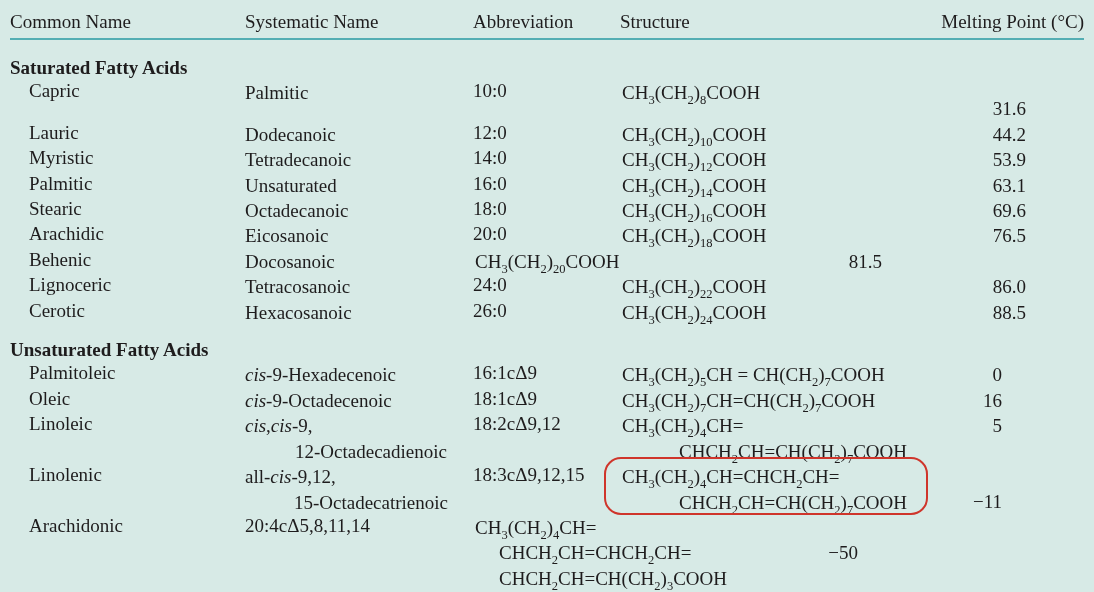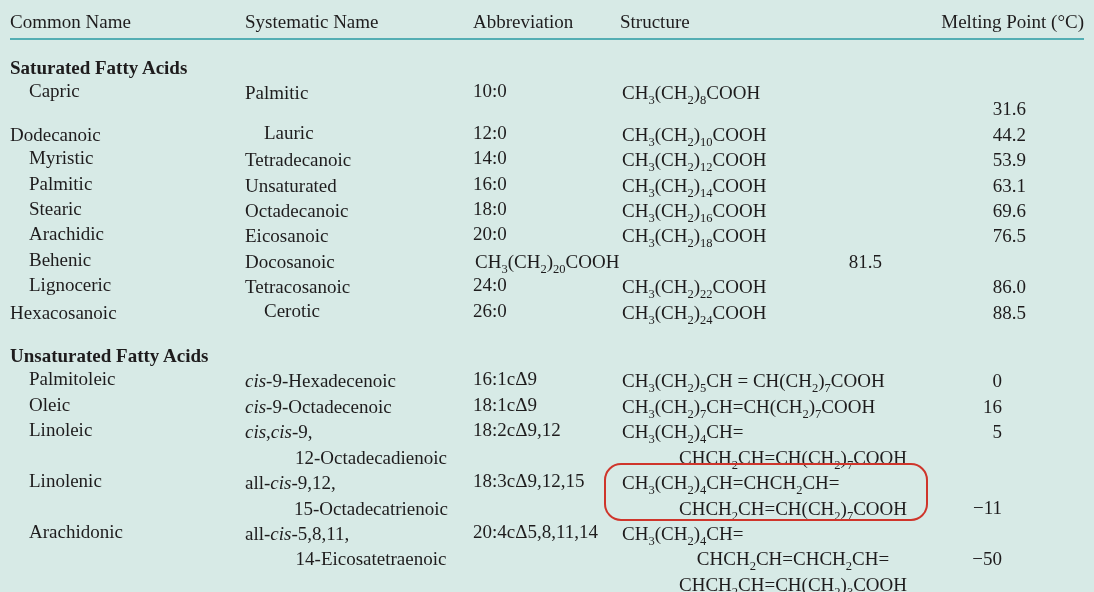--- a/index.html
+++ b/index.html
@@ -10,21 +10,21 @@
     font-size:19px;color:#1e1c1d;
   }
   .wrap{padding:9px 10px 0 10px;}
   .grid{display:grid;grid-template-columns:235px 228px 147px 320px 144px;}
   .cell{white-space:nowrap;overflow:visible;}
   .hdr .cell{line-height:26px;}
   .hdr .mp-h{text-align:right;}
   .rule{border-top:2px solid #54aeb3;margin-top:3px;height:0;}
   .section-title{font-weight:bold;line-height:25.4px;}
   .sec-sat .section-title{margin-top:15px;}
-  .sec-unsat .section-title{margin-top:18px;}
+  .sec-unsat .section-title{margin-top:12px;}
   .line{line-height:25.4px;white-space:nowrap;}
   .common{padding-left:19px;}
   .cont{padding-left:24px;text-align:center;}
   .struct{position:relative;padding-left:2px;}
   .mp{text-align:right;}
   .mp-dec{padding-right:58px;}
   .mp-int{padding-right:82px;}
   sub{font-size:0.66em;line-height:0;}
   .oval{
     position:absolute;left:-16px;top:-7px;
@@ -56,24 +56,24 @@
           <div class="cell sys">
             <div class="line">Palmitic</div>
           </div>
           <div class="cell abbr">10:0</div>
           <div class="cell struct">
             <div class="line">CH<sub>3</sub>(CH<sub>2</sub>)<sub>8</sub>COOH</div>
           </div>
           <div class="cell mp line mp-dec" style="padding-top: 0px; margin-top: 16px;">31.6</div>
         </div>
         <div class="grid row">
+          <div class="cell common">Lauric</div>
           <div class="cell sys">
             <div class="line">Dodecanoic</div>
           </div>
-          <div class="cell common">Lauric</div>
           <div class="cell abbr">12:0</div>
           <div class="cell struct">
             <div class="line">CH<sub>3</sub>(CH<sub>2</sub>)<sub>10</sub>COOH</div>
           </div>
           <div class="cell mp line mp-dec" style="padding-top: 0px;">44.2</div>
         </div>
         <div class="grid row">
           <div class="cell common">Myristic</div>
           <div class="cell sys">
             <div class="line">Tetradecanoic</div>
@@ -132,24 +132,24 @@
           <div class="cell sys">
             <div class="line">Tetracosanoic</div>
           </div>
           <div class="cell abbr">24:0</div>
           <div class="cell struct">
             <div class="line">CH<sub>3</sub>(CH<sub>2</sub>)<sub>22</sub>COOH</div>
           </div>
           <div class="cell mp line mp-dec" style="padding-top: 0px;">86.0</div>
         </div>
         <div class="grid row">
+          <div class="cell common">Cerotic</div>
           <div class="cell sys">
             <div class="line">Hexacosanoic</div>
           </div>
-          <div class="cell common">Cerotic</div>
           <div class="cell abbr">26:0</div>
           <div class="cell struct">
             <div class="line">CH<sub>3</sub>(CH<sub>2</sub>)<sub>24</sub>COOH</div>
           </div>
           <div class="cell mp line mp-dec" style="padding-top: 0px;">88.5</div>
         </div>
       </div>
   </div>
 
   <div class="sec-unsat">
@@ -199,24 +199,20 @@
           <div class="cell abbr">18:3cΔ9,12,15</div>
           <div class="cell struct">
             <div class="line">CH<sub>3</sub>(CH<sub>2</sub>)<sub>4</sub>CH=CHCH<sub>2</sub>CH=</div>
             <div class="line cont">CHCH<sub>2</sub>CH=CH(CH<sub>2</sub>)<sub>7</sub>COOH</div>
             <div class="oval"></div>
           </div>
           <div class="cell mp line mp-int" style="padding-top: 25.4px;">−11</div>
         </div>
         <div class="grid row">
           <div class="cell common">Arachidonic</div>
-          <div class="cell sys">
-            <div class="line">all-<i>cis</i>-5,8,11,</div>
-            <div class="line cont">14-Eicosatetraenoic</div>
-          </div>
           <div class="cell abbr">20:4cΔ5,8,11,14</div>
           <div class="cell struct">
             <div class="line">CH<sub>3</sub>(CH<sub>2</sub>)<sub>4</sub>CH=</div>
             <div class="line cont">CHCH<sub>2</sub>CH=CHCH<sub>2</sub>CH=</div>
             <div class="line cont">CHCH<sub>2</sub>CH=CH(CH<sub>2</sub>)<sub>3</sub>COOH</div>
           </div>
           <div class="cell mp line mp-int" style="padding-top: 25.4px;">−50</div>
         </div>
       </div>
   </div>

